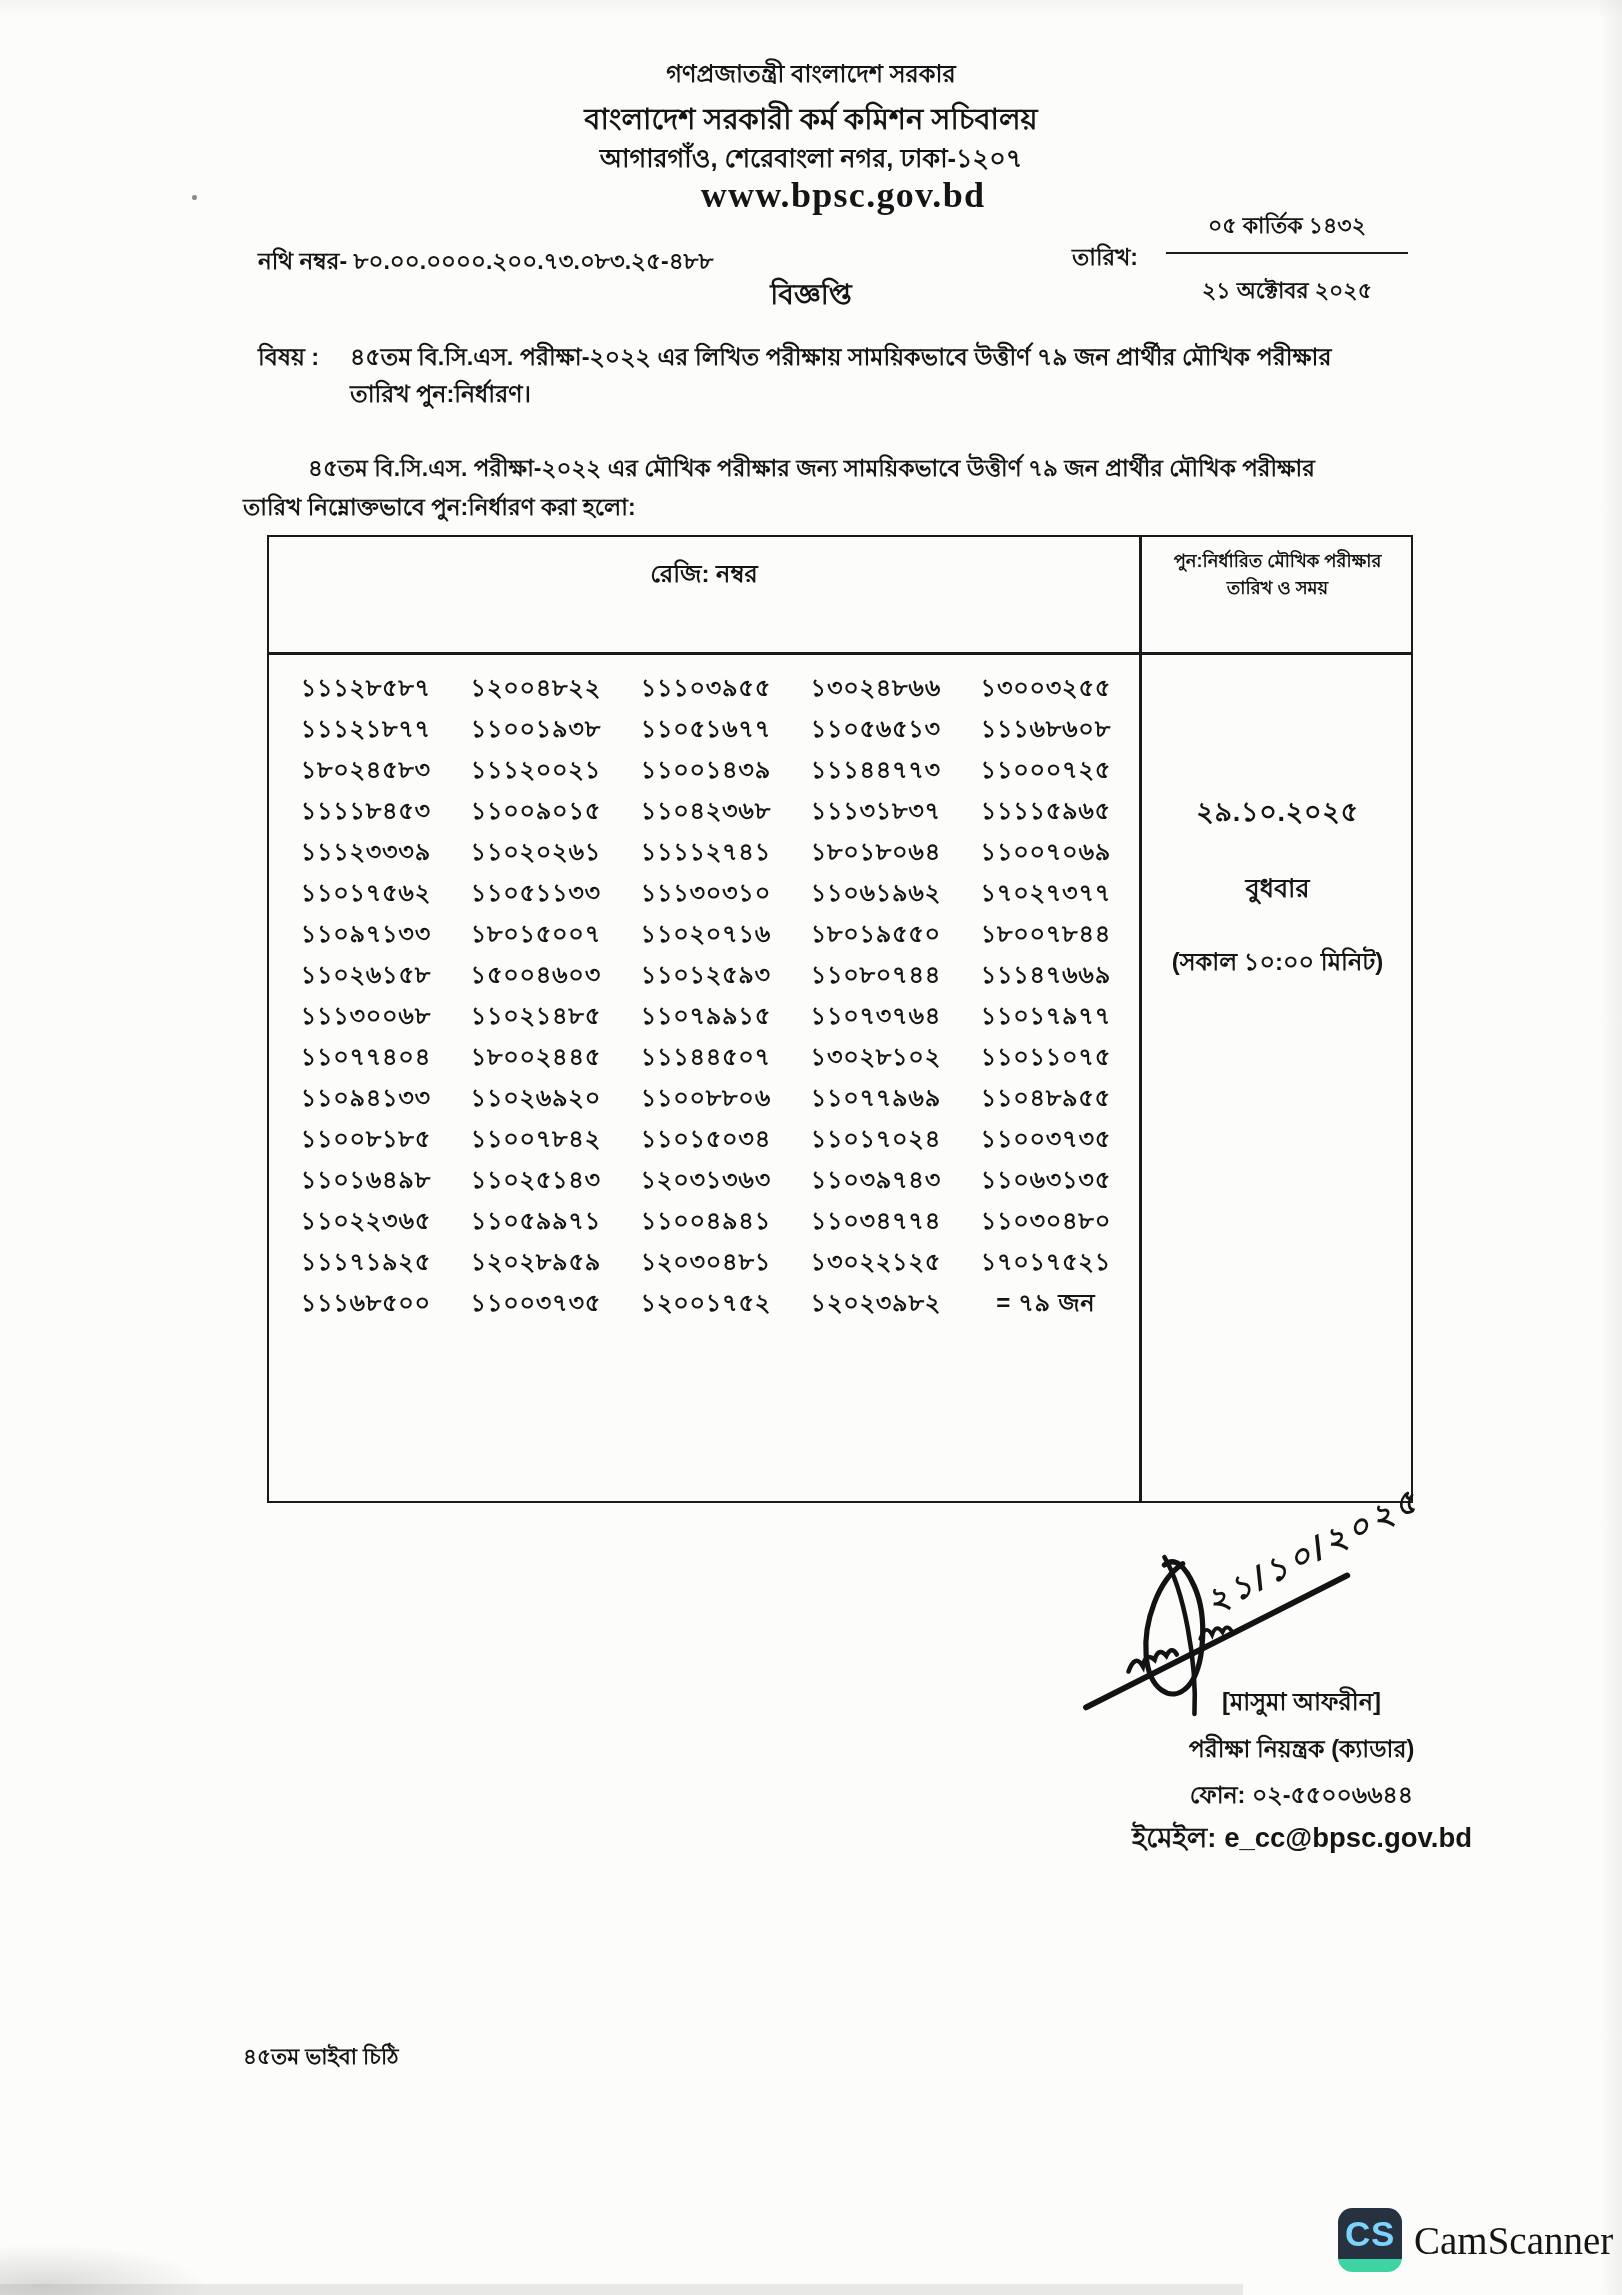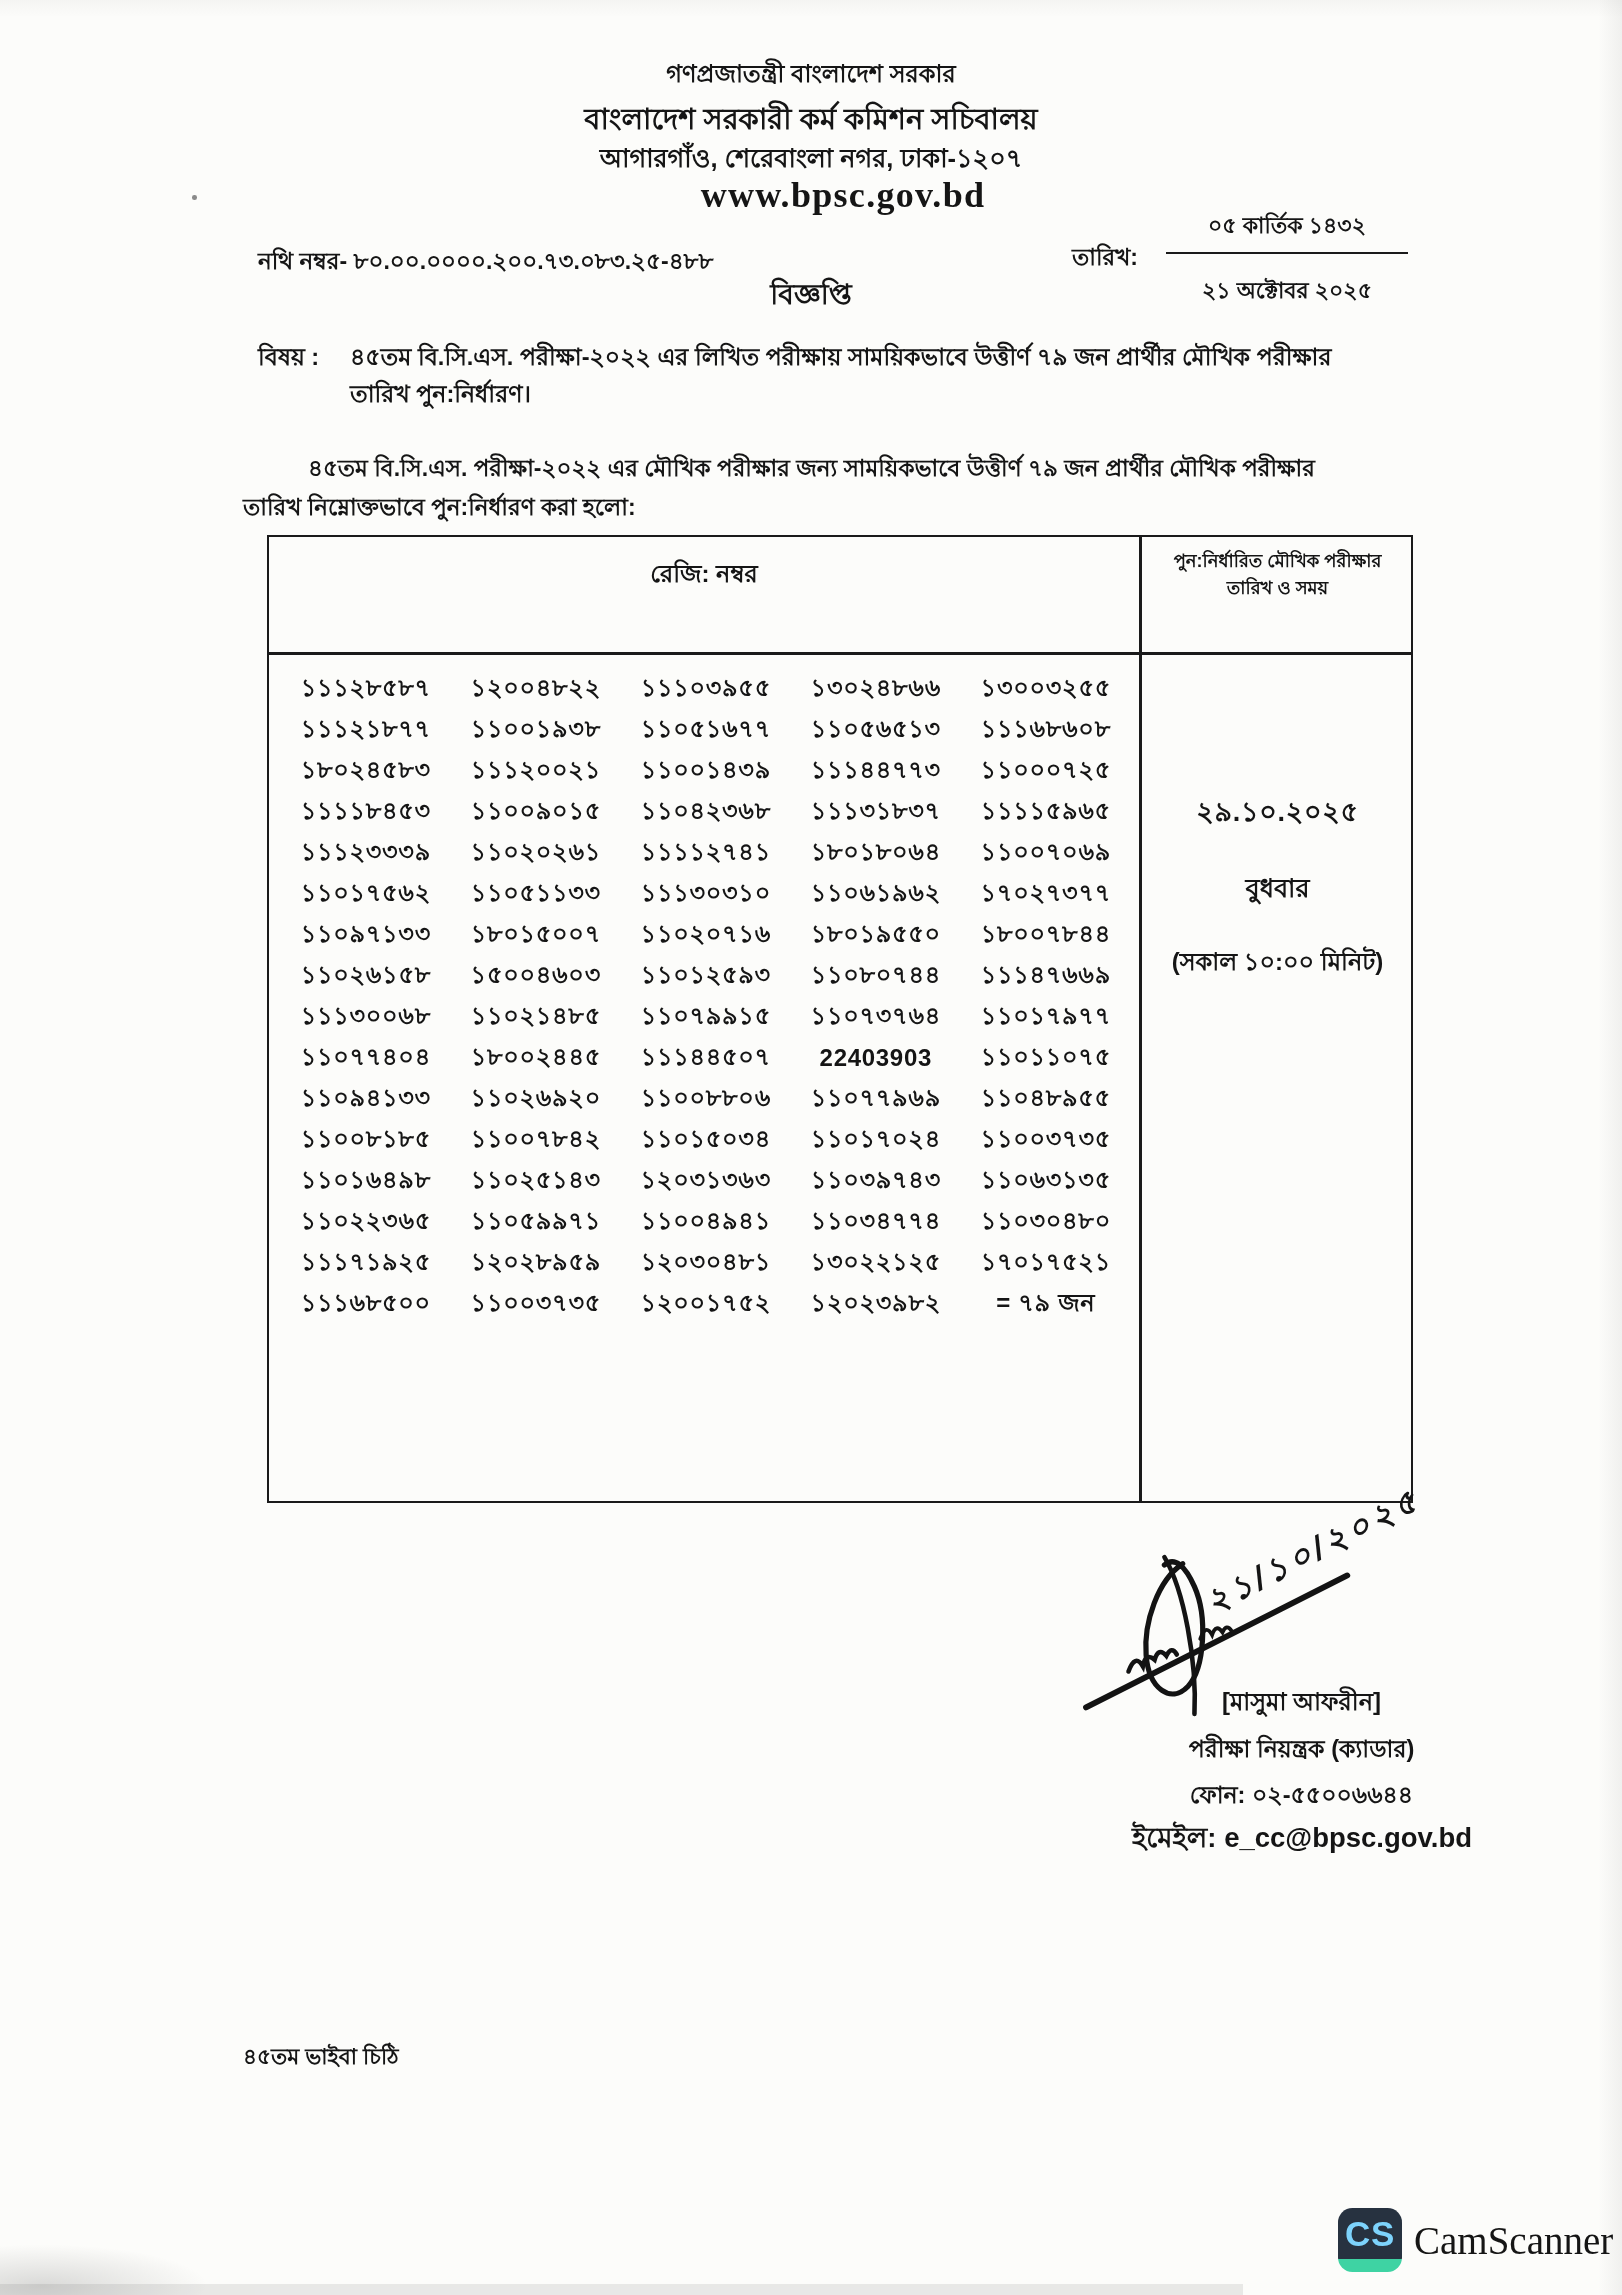--- a/index.html
+++ b/index.html
@@ -159,21 +159,21 @@
         <div class="reg-cell">১১০৮০৭৪৪</div>
         <div class="reg-cell">১১১৪৭৬৬৯</div>
         <div class="reg-cell">১১১৩০০৬৮</div>
         <div class="reg-cell">১১০২১৪৮৫</div>
         <div class="reg-cell">১১০৭৯৯১৫</div>
         <div class="reg-cell">১১০৭৩৭৬৪</div>
         <div class="reg-cell">১১০১৭৯৭৭</div>
         <div class="reg-cell">১১০৭৭৪০৪</div>
         <div class="reg-cell">১৮০০২৪৪৫</div>
         <div class="reg-cell">১১১৪৪৫০৭</div>
-        <div class="reg-cell">22403903</div>
+        <div class="reg-cell">১৩০২৮১০২</div>
         <div class="reg-cell">১১০১১০৭৫</div>
         <div class="reg-cell">১১০৯৪১৩৩</div>
         <div class="reg-cell">১১০২৬৯২০</div>
         <div class="reg-cell">১১০০৮৮০৬</div>
         <div class="reg-cell">১১০৭৭৯৬৯</div>
         <div class="reg-cell">১১০৪৮৯৫৫</div>
         <div class="reg-cell">১১০০৮১৮৫</div>
         <div class="reg-cell">১১০০৭৮৪২</div>
         <div class="reg-cell">১১০১৫০৩৪</div>
         <div class="reg-cell">১১০১৭০২৪</div>

